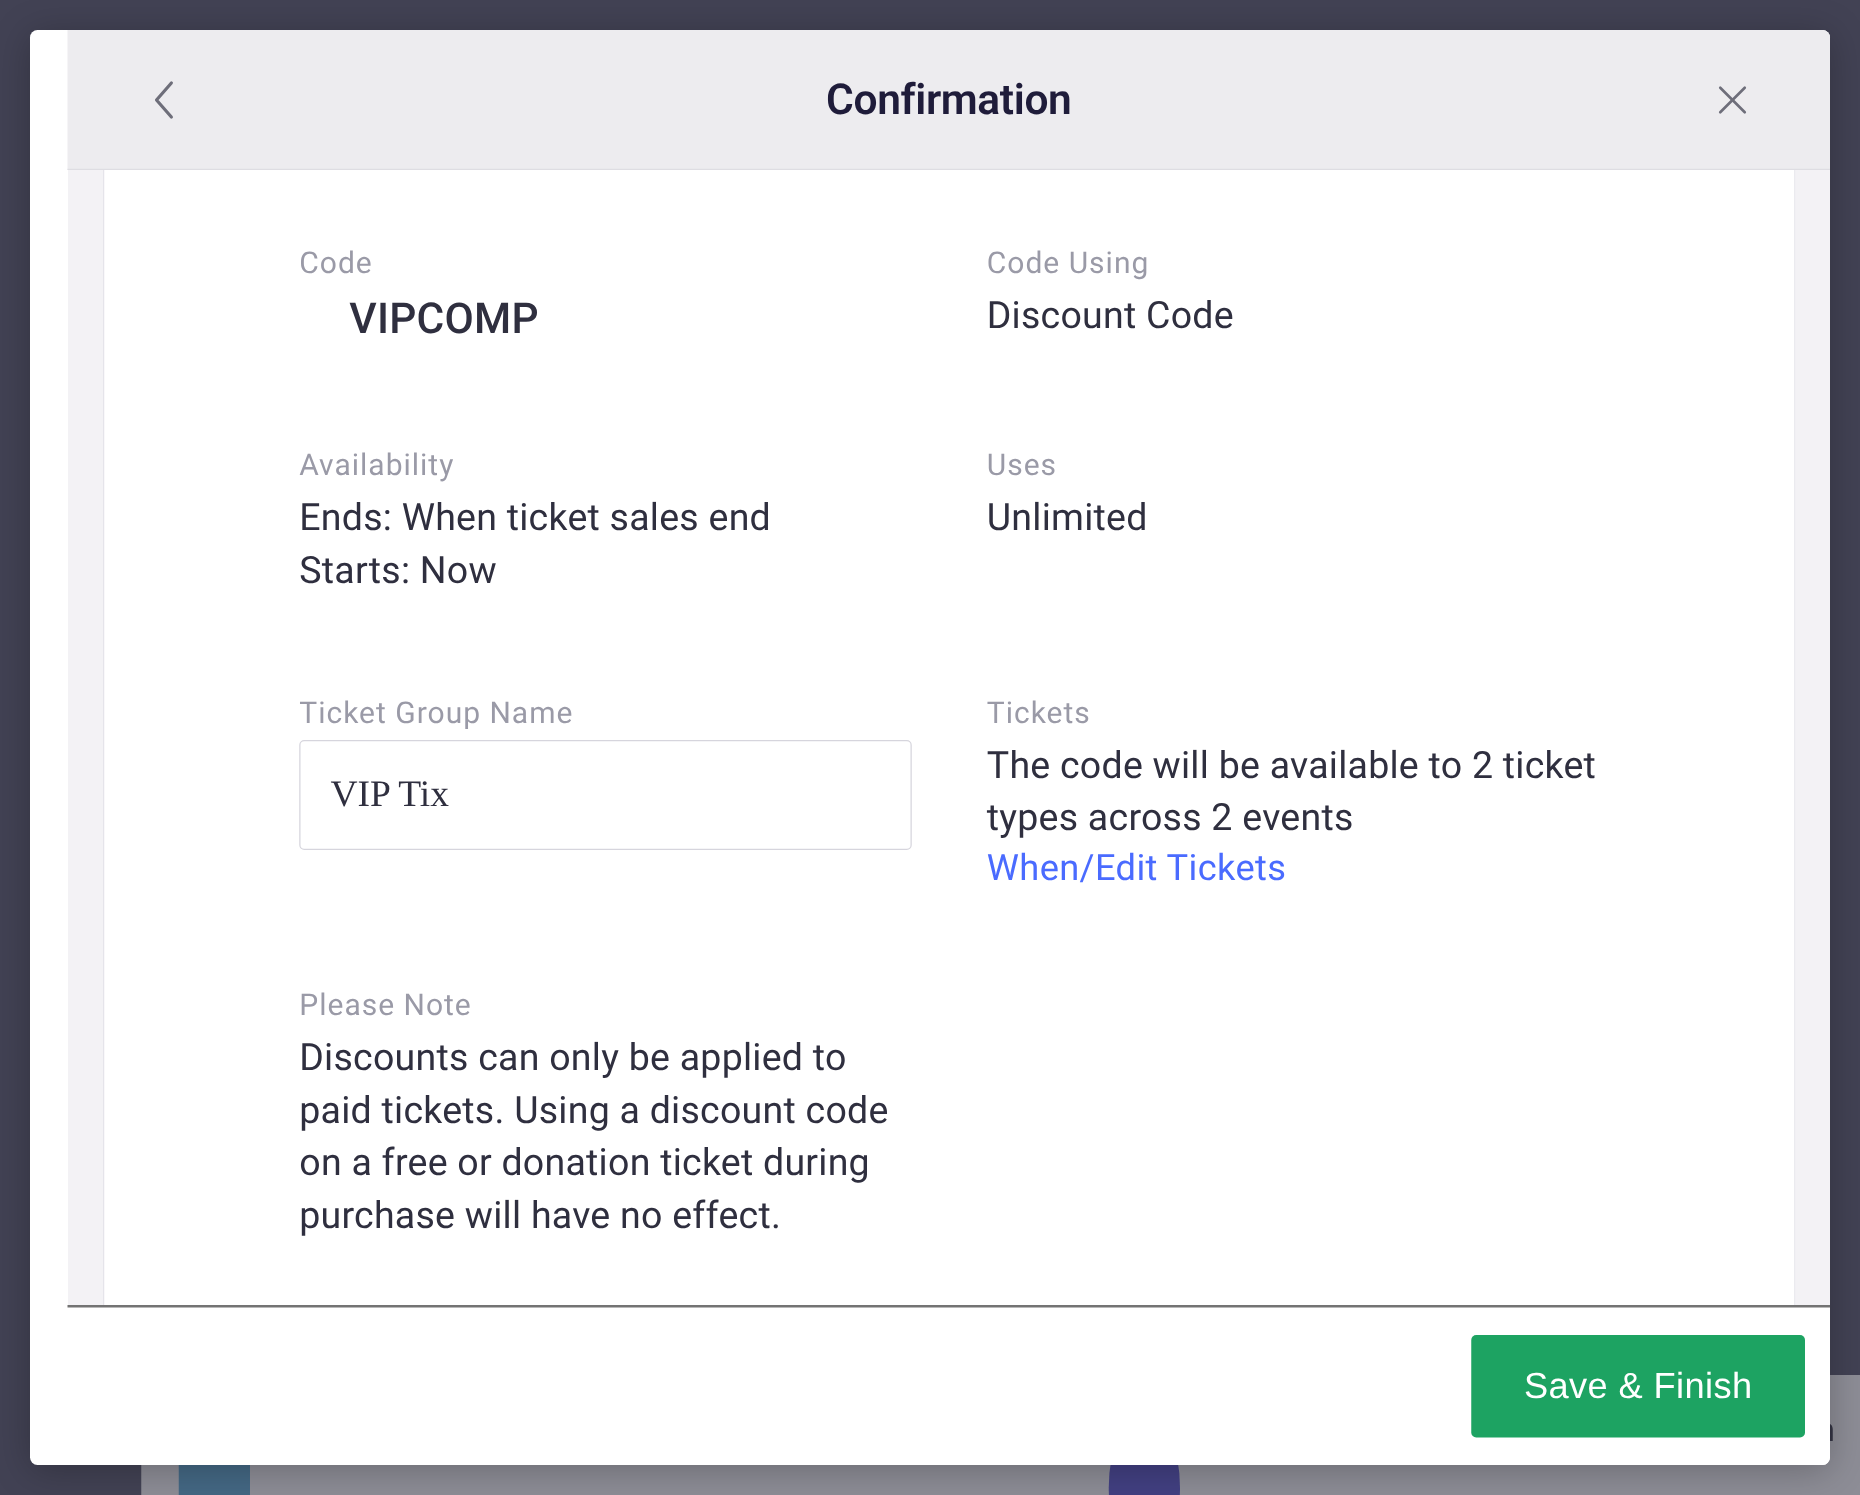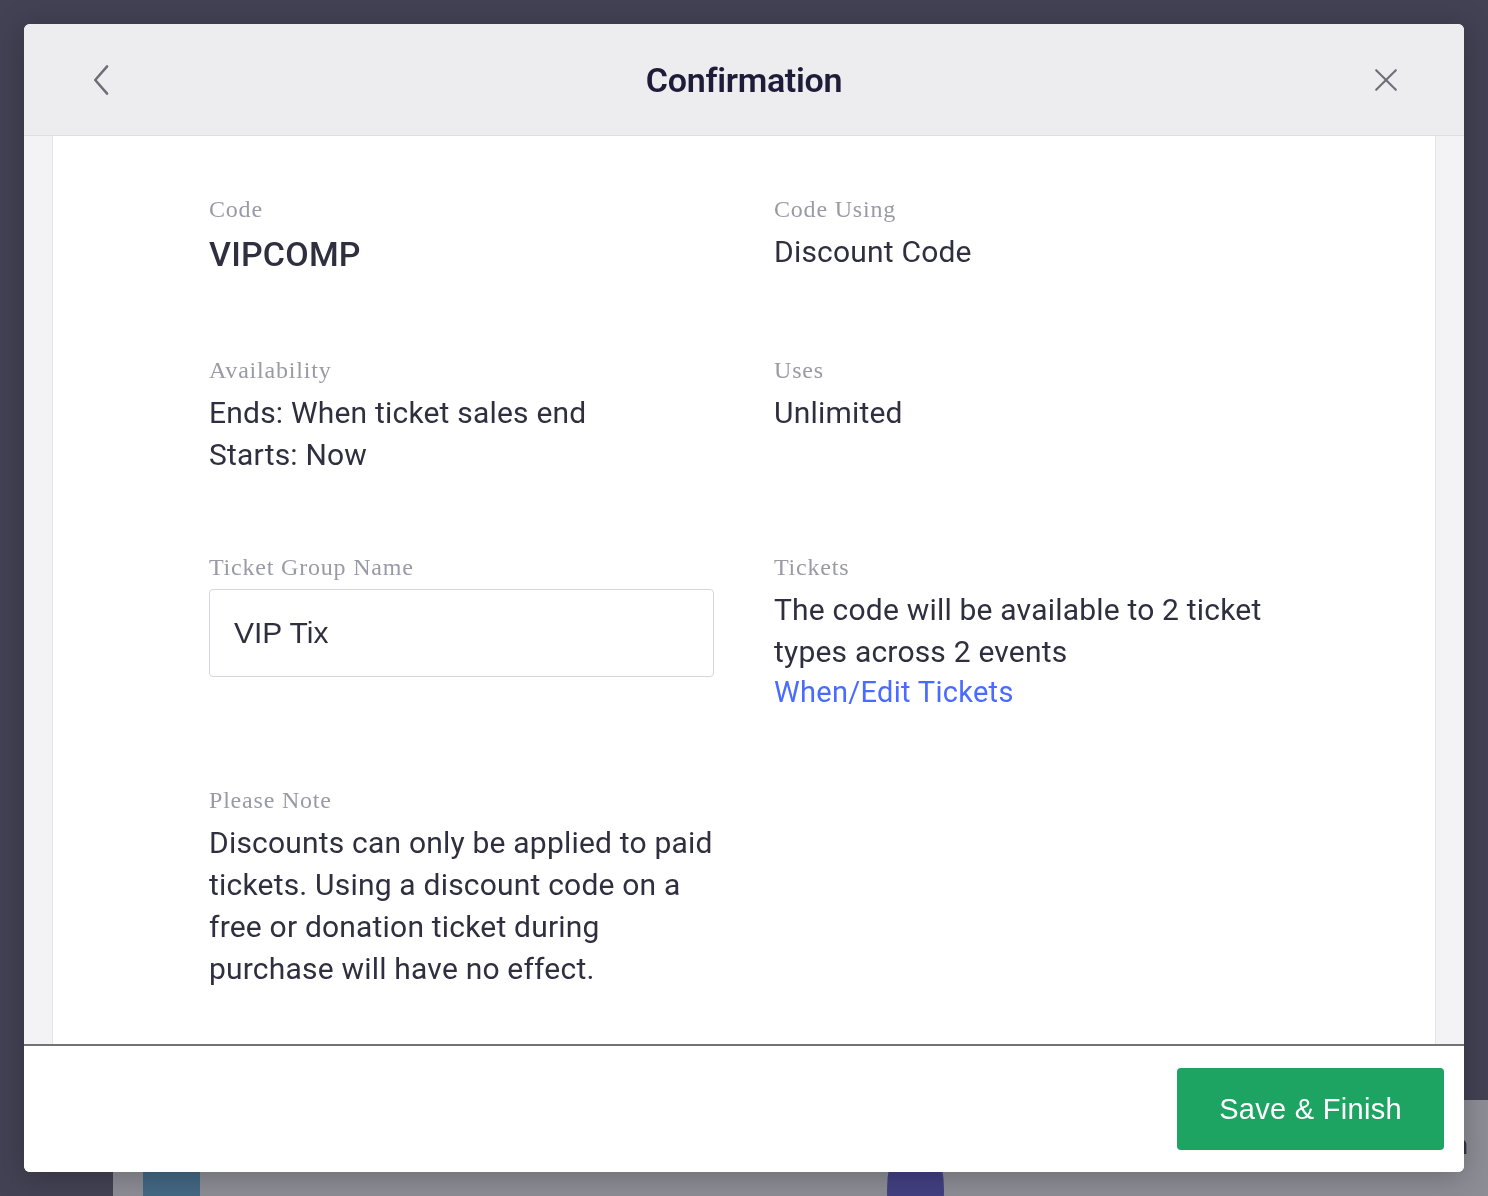--- a/index.html
+++ b/index.html
@@ -47,20 +47,21 @@
       left: 24px;
       top: 24px;
       right: 24px;
       bottom: 24px;
       background: #fff;
       border-radius: 6px;
       box-shadow: 0 4px 30px rgba(0,0,0,0.25);
       overflow: hidden;
       display: flex;
       flex-direction: column;
+      padding-left: 30px;
     }
     .modal-header {
       background: #edecef;
       border-bottom: 1px solid #dedde2;
       height: 112px;
       display: flex;
       align-items: center;
       justify-content: center;
       position: relative;
     }
@@ -99,50 +100,50 @@
       display: grid;
       grid-template-columns: repeat(2, 1fr);
       column-gap: 60px;
       row-gap: 78px;
     }
     .field-label {
       font-size: 24px;
       color: #9a9aa7;
       letter-spacing: 0.8px;
       margin-bottom: 8px;
-      font-family: Liberation Serif, serif;
     }
     .field-value {
       font-size: 30px;
       color: #2f2f3f;
       line-height: 1.4;
       letter-spacing: 0.2px;
     }
     .field-value.big {
       font-size: 34px;
       font-weight: 500;
+      margin-left: 40px;
     }
     .link {
       color: #4a6bff;
       font-size: 29px;
       cursor: pointer;
       letter-spacing: 0.3px;
       display: inline-block;
       margin-top: 2px;
     }
     .text-input {
       width: 100%;
       max-width: 510px;
       height: 88px;
       border: 1px solid #d6d5dd;
       border-radius: 4px;
       font-size: 30px;
       padding: 0 24px;
       color: #2f2f3f;
-      font-family: Liberation Sans, sans-serif;
+      font-family: Liberation Serif, serif;
     }
     .modal-footer {
       height: 128px;
       border-top: 2px solid #737373;
       background: #fff;
       display: flex;
       align-items: center;
       justify-content: flex-end;
       padding: 0 20px;
     }

